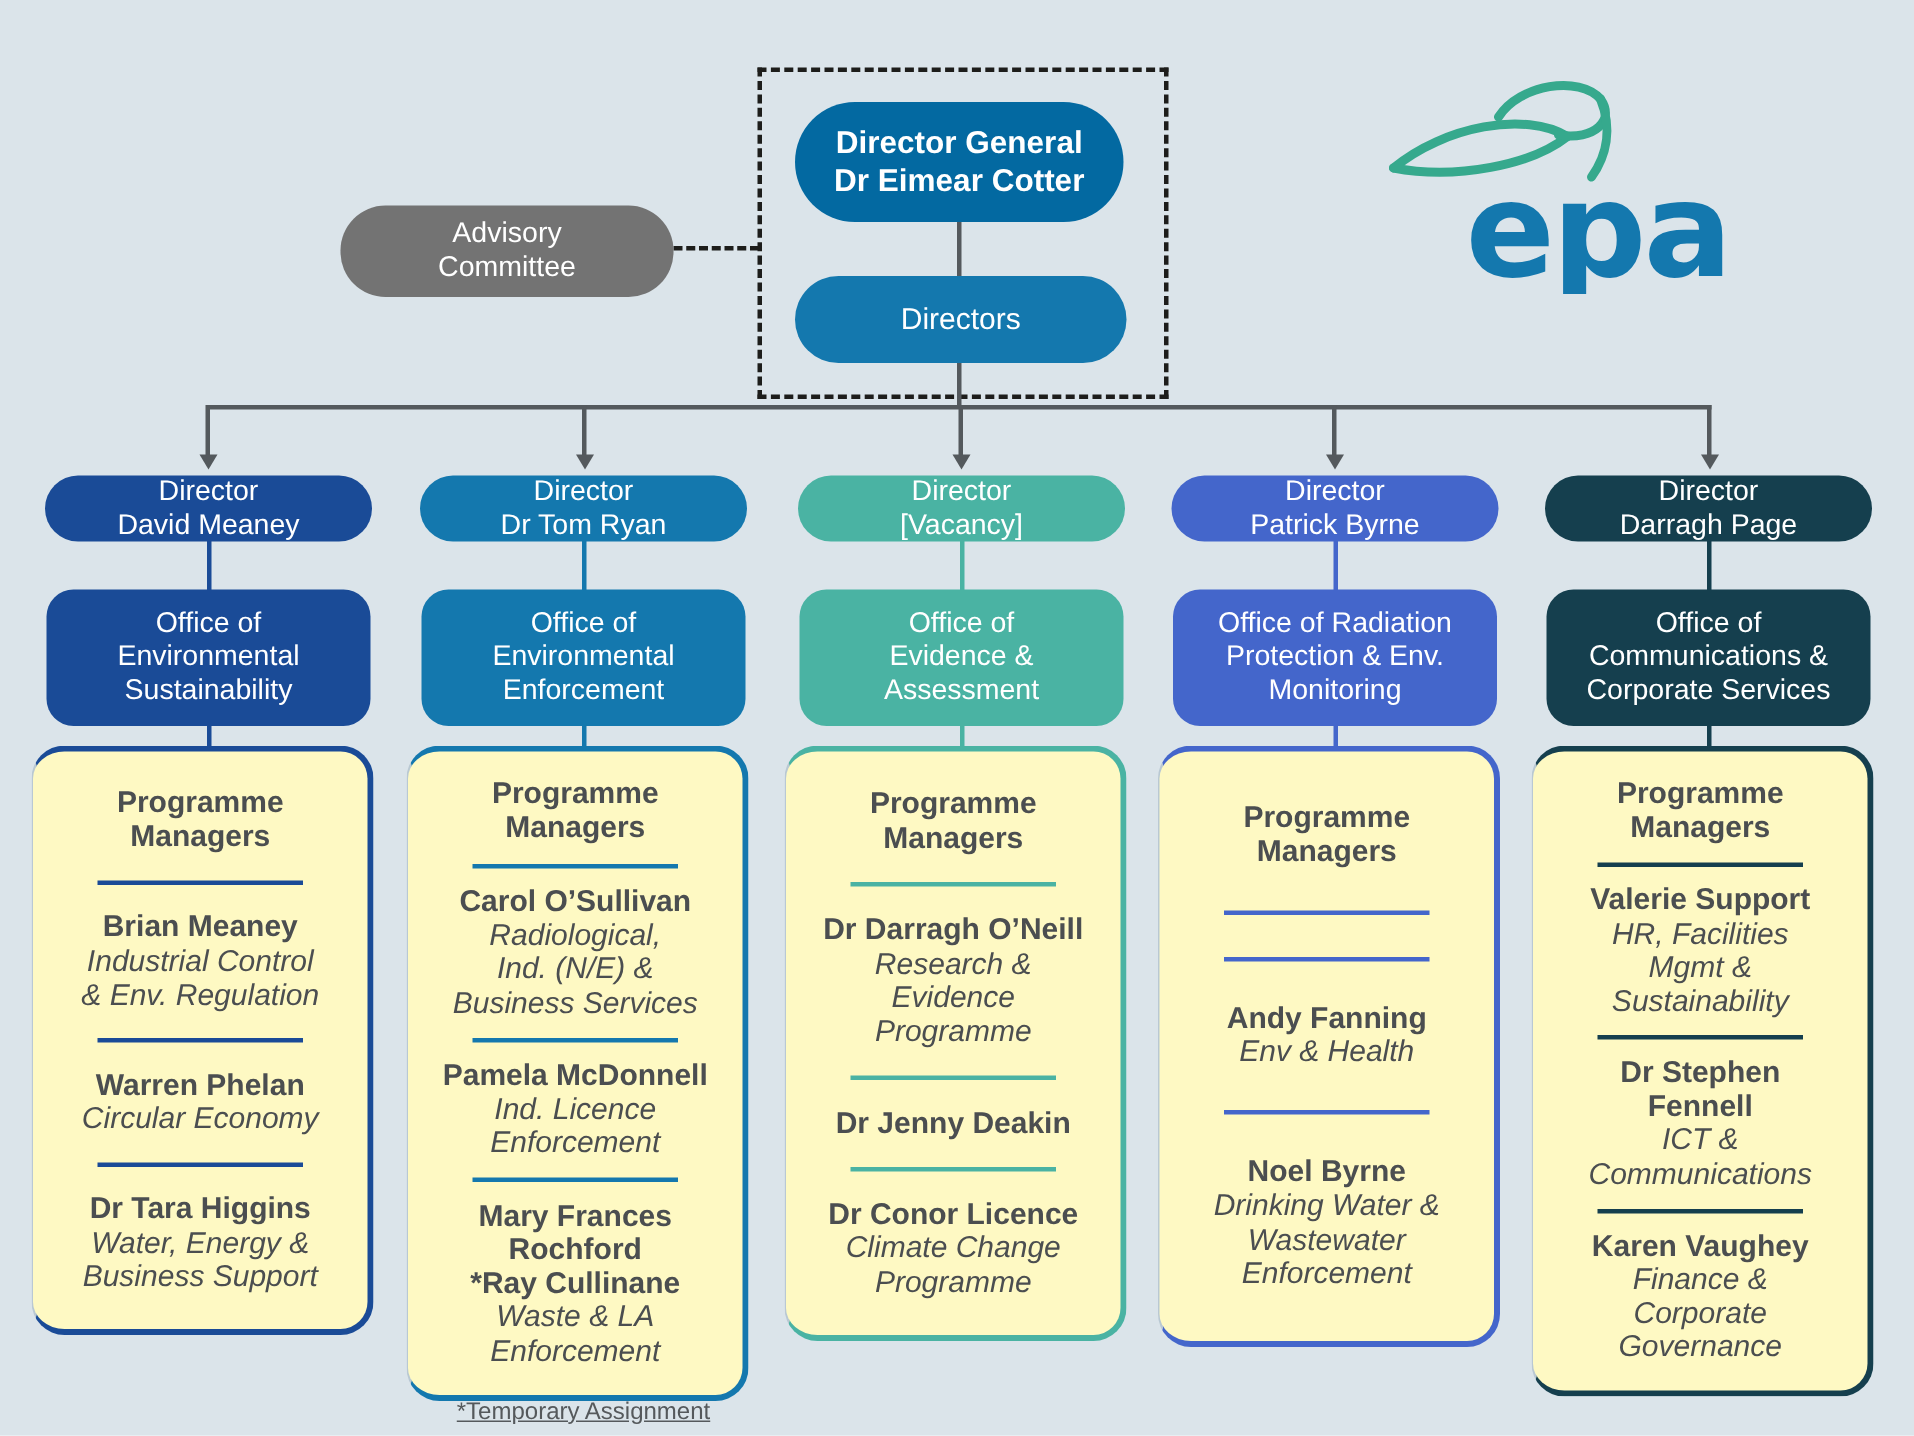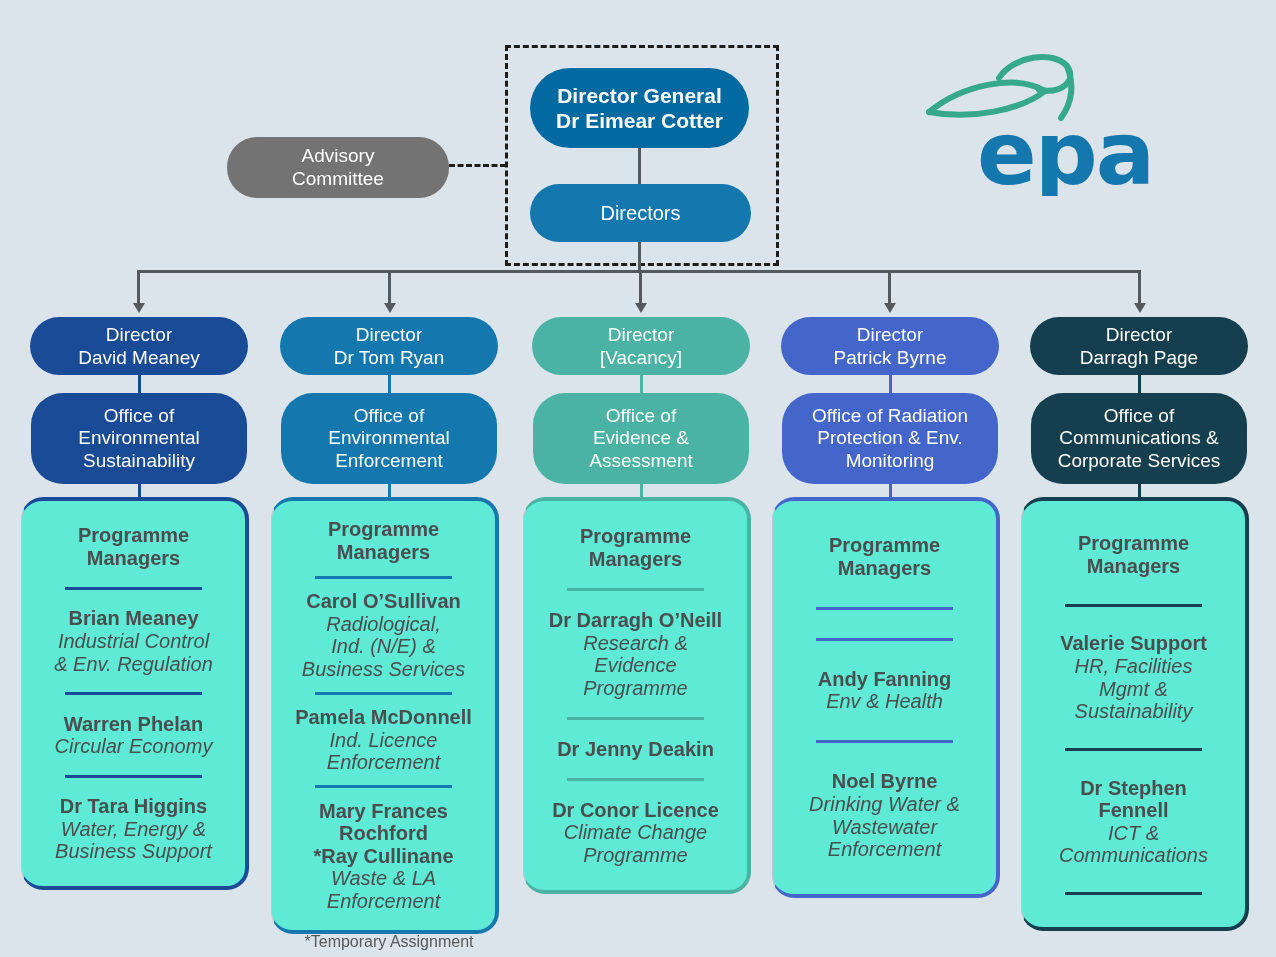--- a/index.html
+++ b/index.html
@@ -25,41 +25,41 @@
   .adv-connector{position:absolute;left:449px;top:164px;width:57px;height:0;border-top:3px dashed #1d1d1b;z-index:1;}
 
   
   .logo{position:absolute;left:915px;top:46px;z-index:2;}
 
   
   .column{position:absolute;top:310px;width:236px;height:640px;}
   .col-0{left:21px;}  .col-1{left:271px;}  .col-2{left:523px;}  .col-3{left:772px;}  .col-4{left:1021px;}
   .v-accent{position:absolute;left:calc(50% - 1.5px);top:35px;width:3px;height:162px;background:var(--ac);z-index:0;}
 
-  .dir-pill{position:absolute;left:9px;top:7px;width:218px;height:58px;border-radius:29px;background:var(--ac);
+  .dir-pill{position:absolute;left:9px;top:7px;width:218px;height:44px;border-radius:29px;background:var(--ac);
             color:#fff;display:flex;flex-direction:column;align-items:center;justify-content:center;
             font-size:19px;line-height:1.22;text-align:center;z-index:1;}
-  .office{position:absolute;left:10px;top:83px;width:216px;height:91px;border-radius:32px;background:var(--ac);
+  .office{position:absolute;left:10px;top:83px;width:216px;height:91px;border-radius:18px;background:var(--ac);
           color:#fff;display:flex;align-items:center;justify-content:center;font-size:19px;line-height:1.18;
           text-align:center;white-space:pre-line;z-index:1;}
 
-  .panel{position:absolute;left:0;top:187px;width:228px;background:#5eead4;
+  .panel{position:absolute;left:0;top:187px;width:228px;background:#fef9c3;
          border:4px solid var(--ac);border-left:1px solid #b9c8d3;border-radius:22px;
          display:flex;flex-direction:column;align-items:center;justify-content:space-evenly;
          padding:6px 4px;box-sizing:border-box;color:#4b4e50;text-align:center;z-index:1;overflow:hidden;}
   .col-0 .panel{height:393px;} .col-1 .panel{height:437px;} .col-2 .panel{height:397px;}
   .col-3 .panel{height:401px;} .col-4 .panel{height:434px;}
   .pm-title{font-weight:bold;font-size:20px;line-height:1.15;white-space:pre-line;}
   .sep{flex:none;width:64%;height:3px;background:var(--ac);}
   .mgr{line-height:1.13;}
   .mname{font-weight:bold;font-size:20px;white-space:pre-line;}
   .mrole{font-style:italic;font-size:20px;white-space:pre-line;}
 
   .footnote{position:absolute;left:271px;top:933px;width:236px;text-align:center;
-            font-size:16px;color:#55595c;z-index:2;}
+            font-size:16px;color:#55595c;z-index:2;text-decoration:underline;}
 </style>
 </head>
 <body>
 
 <div class="stage">
 
   <svg class="logo" width="250" height="150" viewBox="0 0 250 150">
     <g fill="none" stroke="#36a98d" stroke-width="6" stroke-linecap="round">
       <path d="M 14 66 C 48 38, 102 28, 130 45"></path>
       <path d="M 14 66 C 56 74, 106 64, 130 45"></path>
@@ -246,18 +246,24 @@
 Sustainability</div>
       </div>
       <div class="sep"></div>
       <div class="mgr">
         <div class="mname">Dr Stephen
 Fennell</div>
         <div class="mrole">ICT &amp;
 Communications</div>
       </div>
       <div class="sep"></div>
+      <div class="mgr">
+        <div class="mname">Karen Vaughey</div>
+        <div class="mrole">Finance &amp;
+Corporate
+Governance</div>
+      </div>
     </div>
   </div>
 
   <div class="footnote">*Temporary Assignment</div>
 
 </div>
 
 </body></html>

